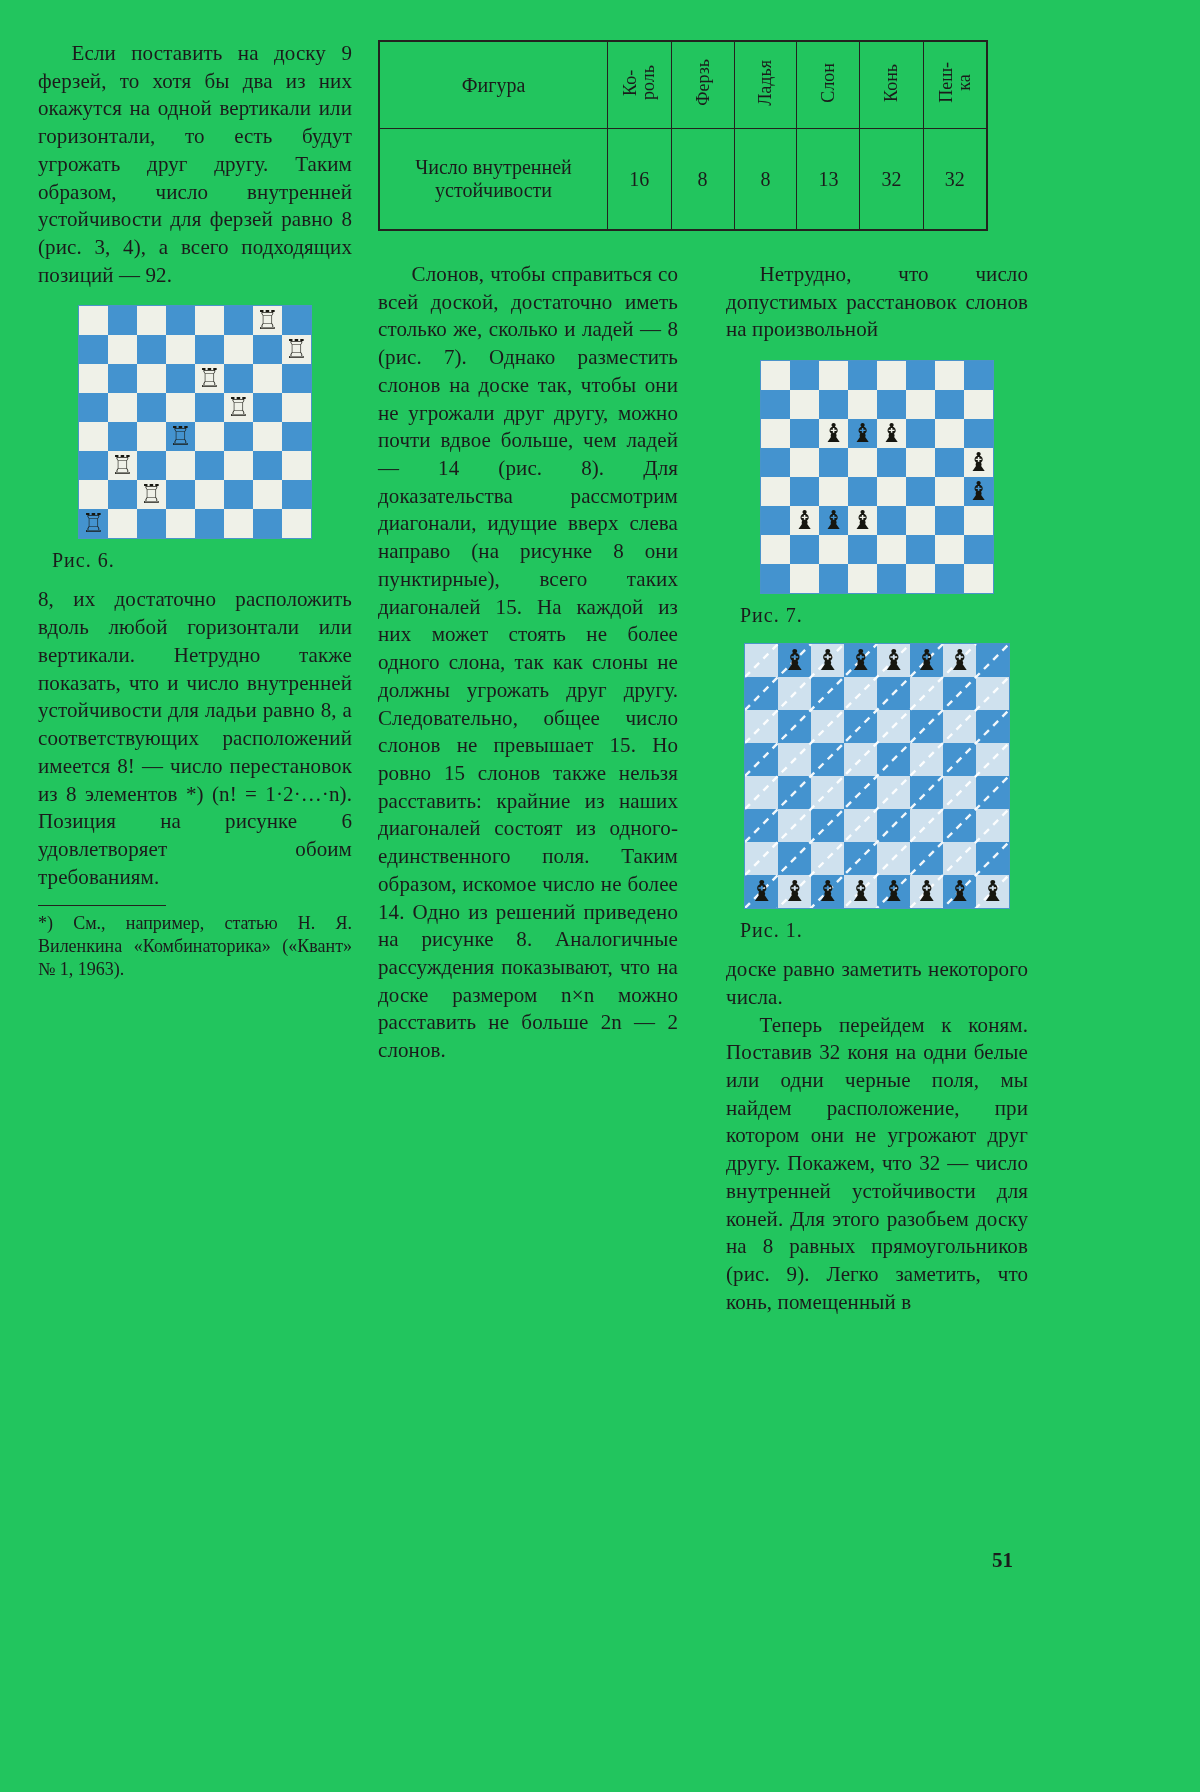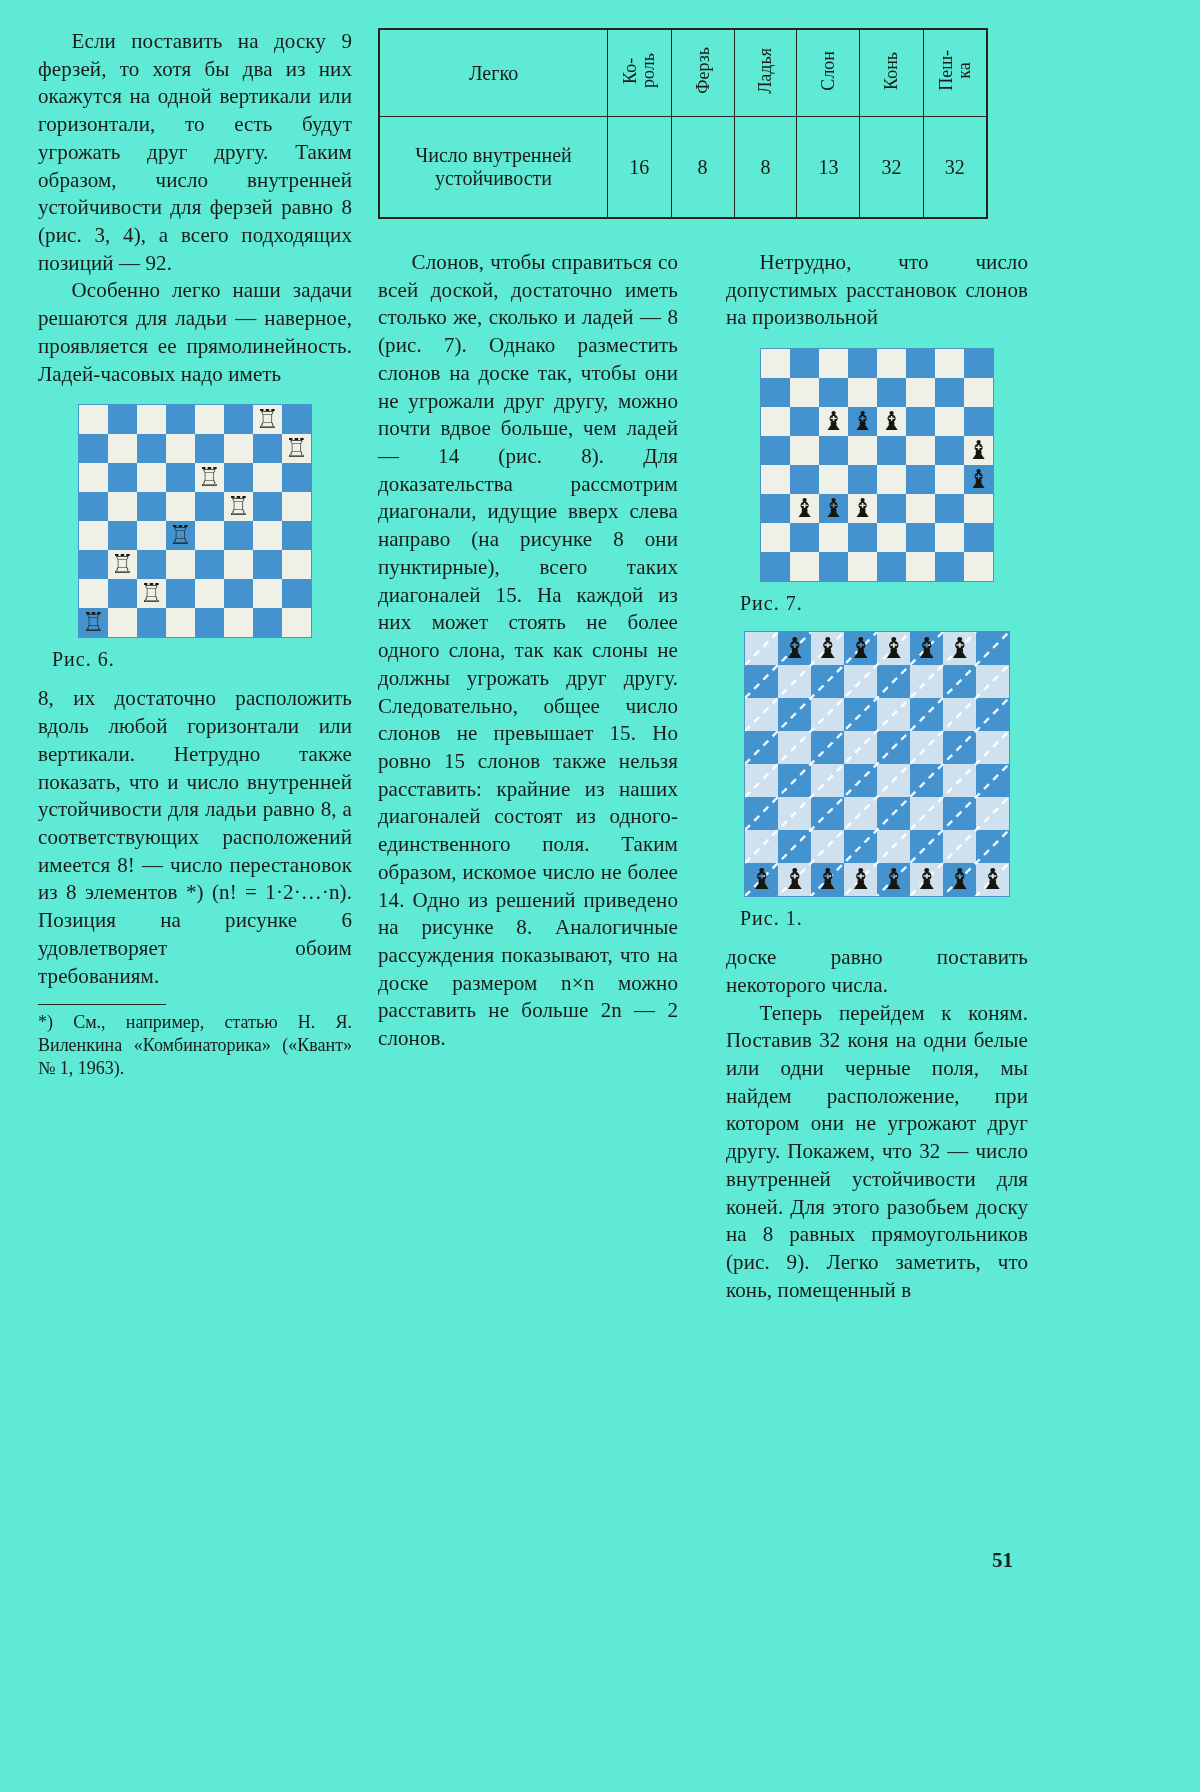--- a/index.html
+++ b/index.html
@@ -1,24 +1,24 @@
 <!DOCTYPE html>
 <html><head>
 <meta charset="utf-8">
 <style>
   html,body { margin:0; padding:0; }
   .page {
     position: relative;
     width: 1200px; height: 1792px;
-    background: #5eead4;
+    background: #22c55e;
     font-family: "Liberation Serif", serif;
     color: #1b1b1b;
     overflow: hidden;
     box-sizing: border-box;
-    padding: 28px 0 0 38px;
+    padding: 40px 0 0 38px;
   }
   .content { display: flex; gap: 26px; }
   .col-left  { width: 314px; flex: none; }
   .right-area{ width: 650px; flex: none; }
   .two-cols  { display: flex; gap: 48px; margin-top: 30px; }
   .col-mid   { width: 300px; flex: none; }
   .col-right { width: 302px; flex: none; }
 
   p.body-text {
     margin: 0;
@@ -100,21 +100,20 @@
   }
 </style>
 </head>
 <body>
 
 <div class="page">
   <div class="content">
 
     <div class="col-left">
       <p class="body-text indent">Если поставить на доску 9 ферзей, то хотя бы два из них окажутся на одной вертикали или горизонтали, то есть будут угрожать друг другу. Таким образом, число внутренней устойчивости для ферзей равно 8 (рис. 3, 4), а всего подходящих позиций — 92.</p>
-      <p class="body-text indent">Особенно легко наши задачи решаются для ладьи — наверное, проявляется ее прямолинейность. Ладей-часовых надо иметь</p>
 
       <div class="figure">
         <div class="board" style="height: 232px; width: 232px;">
             <div class="sq" style="left: 0px; top: 0px; width: 29px; height: 29px; background: rgb(239, 241, 232);"></div>
             <div class="sq" style="left: 29px; top: 0px; width: 29px; height: 29px; background: rgb(68, 147, 207);"></div>
             <div class="sq" style="left: 58px; top: 0px; width: 29px; height: 29px; background: rgb(239, 241, 232);"></div>
             <div class="sq" style="left: 87px; top: 0px; width: 29px; height: 29px; background: rgb(68, 147, 207);"></div>
             <div class="sq" style="left: 116px; top: 0px; width: 29px; height: 29px; background: rgb(239, 241, 232);"></div>
             <div class="sq" style="left: 145px; top: 0px; width: 29px; height: 29px; background: rgb(68, 147, 207);"></div>
             <div class="sq" style="left: 174px; top: 0px; width: 29px; height: 29px; background: rgb(239, 241, 232);"></div>
@@ -193,21 +192,21 @@
         <span class="footnote-rule"></span>
         <span>*) См., например, статью Н. Я. Виленкина «Комбинаторика» («Квант» № 1, 1963).</span>
       </div>
     </div>
 
     <div class="right-area">
 
       <table class="stab">
         <tbody>
             <tr>
-          <td class="fig-head">Легко</td>
+          <td class="fig-head">Фигура</td>
           <td class="vhead"><span class="vert">Ко-
 роль</span></td>
           <td class="vhead"><span class="vert">Ферзь</span></td>
           <td class="vhead"><span class="vert">Ладья</span></td>
           <td class="vhead"><span class="vert">Слон</span></td>
           <td class="vhead"><span class="vert">Конь</span></td>
           <td class="vhead"><span class="vert">Пеш-
 ка</span></td>
         </tr>
         <tr>
@@ -403,21 +402,21 @@
                 <div class="piece" style="left: 66px; top: 231px; width: 33px; height: 33px; font-size: 29px; line-height: 33px;">♝</div>
                 <div class="piece" style="left: 99px; top: 231px; width: 33px; height: 33px; font-size: 29px; line-height: 33px;">♝</div>
                 <div class="piece" style="left: 132px; top: 231px; width: 33px; height: 33px; font-size: 29px; line-height: 33px;">♝</div>
                 <div class="piece" style="left: 165px; top: 231px; width: 33px; height: 33px; font-size: 29px; line-height: 33px;">♝</div>
                 <div class="piece" style="left: 198px; top: 231px; width: 33px; height: 33px; font-size: 29px; line-height: 33px;">♝</div>
                 <div class="piece" style="left: 231px; top: 231px; width: 33px; height: 33px; font-size: 29px; line-height: 33px;">♝</div>
               </div>
             <div class="caption">Рис. 1.</div>
           </div>
 
-          <p class="body-text">доске равно поставить некоторого числа.</p>
+          <p class="body-text">доске равно заметить некоторого числа.</p>
           <p class="body-text indent">Теперь перейдем к коням. Поставив 32 коня на одни белые или одни черные поля, мы найдем расположение, при котором они не угрожают друг другу. Покажем, что 32 — число внутренней устойчивости для коней. Для этого разобьем доску на 8 равных прямоугольников (рис. 9). Легко заметить, что конь, помещенный в</p>
         </div>
 
       </div>
     </div>
   </div>
 
   <div class="page-number">51</div>
 </div>
 

